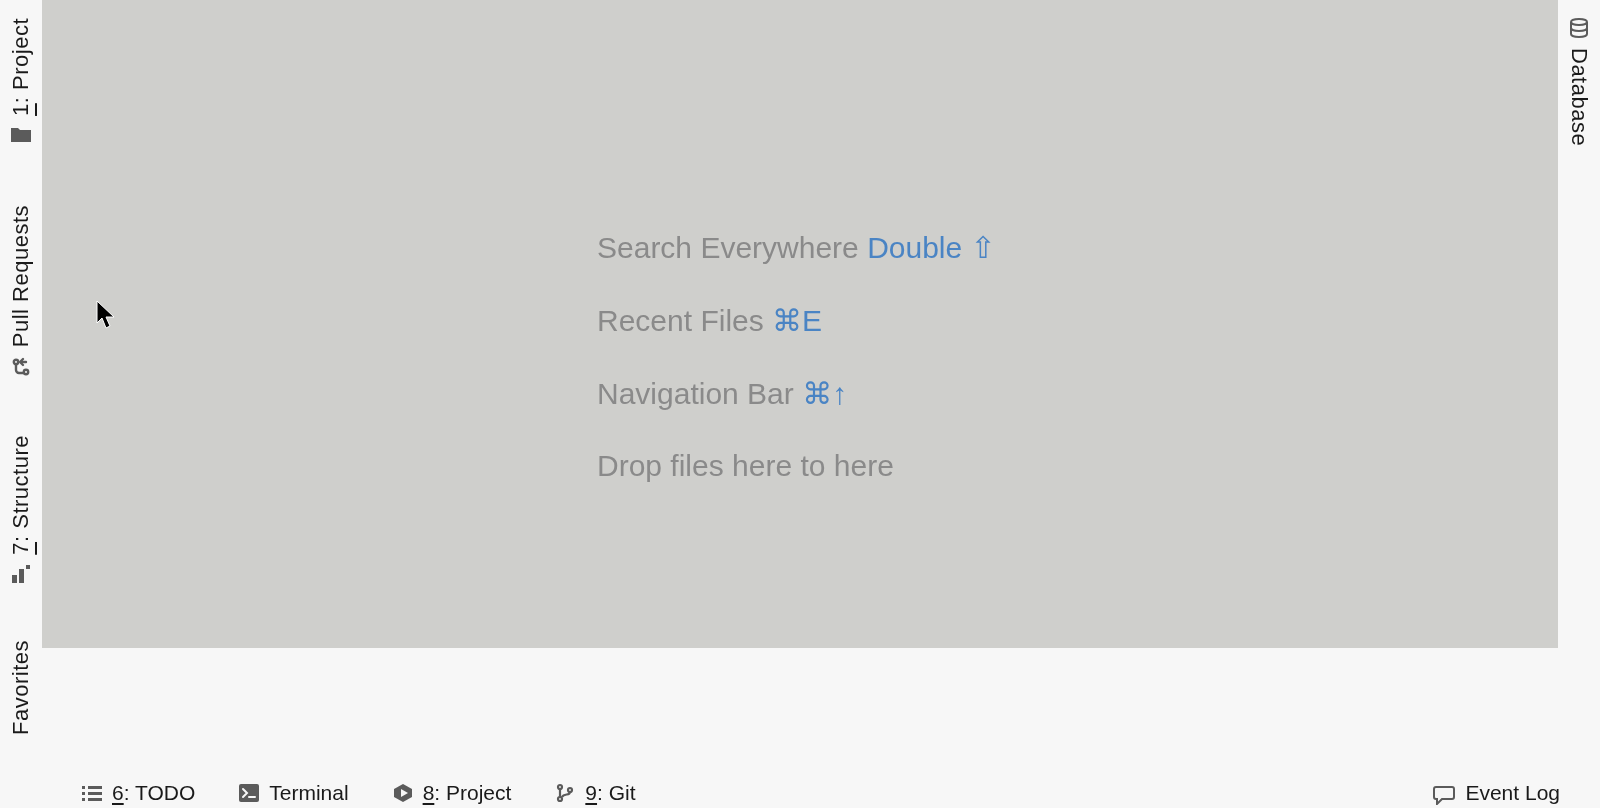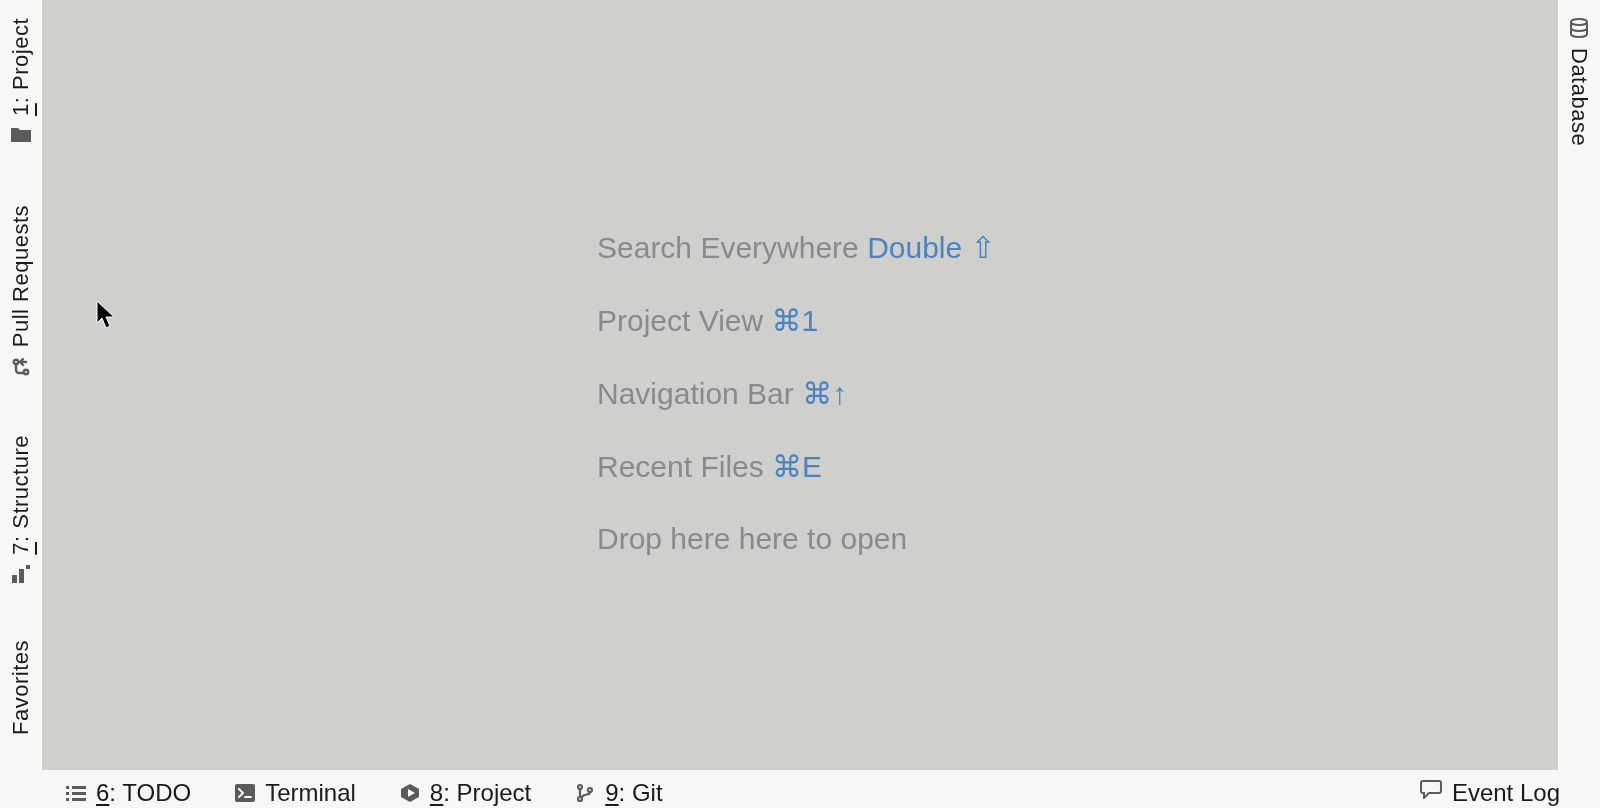--- a/index.html
+++ b/index.html
@@ -45,21 +45,21 @@
   
   .right-stripe .stripe-item { flex-direction: column; }
   .right-stripe .stripe-item .icon { margin-top: 0; margin-bottom: 10px; }
 
   .underline-one { text-decoration: underline; text-underline-offset: 3px; }
 
   
   .editor-area {
     position: absolute;
     left: 42px; right: 42px; top: 0;
-    height: 770px;
+    height: 648px;
     background: #cfcfcc;
   }
 
   
   .hints {
     position: absolute;
     left: 0; right: 0;
     top: 230px;
     display: flex;
     flex-direction: column;
@@ -68,39 +68,39 @@
     padding-left: 555px;  
     font-size: 30px;
     color: #8a8a8a;
   }
   .hints .row { white-space: nowrap; }
   .hints .shortcut { color: #4a84c4; }
 
   
   .bottom-bar {
     position: absolute;
-    left: 0; right: 0; bottom: 0;
+    left: 16px; right: 0; bottom: 0;
     height: 30px;
     background: #f7f7f7;
     display: flex;
     align-items: center;
-    font-size: 24px;
+    font-size: 21px;
     color: #1a1a1a;
   }
   .bottom-bar .bitem {
     display: inline-flex;
     align-items: center;
     gap: 10px;
     margin-left: 44px;
     cursor: pointer;
   }
   .bottom-bar .bitem:first-child { margin-left: 66px; }
   .bottom-bar .num { text-decoration: underline; text-underline-offset: 3px; }
   .bottom-bar .spacer { flex: 1; }
-  .bottom-bar .event-log { margin-right: 40px; display:inline-flex; align-items:flex-start; gap:10px; cursor:pointer;}
+  .bottom-bar .event-log { margin-right: 40px; display:inline-flex; align-items:flex-end; gap:10px; cursor:pointer;}
 
   
   .fake-cursor {
     position: absolute;
     left: 96px; top: 300px;
     pointer-events: none;
   }
 
   svg { display: block; }
 </style>
@@ -108,36 +108,31 @@
 <body>
 
 <div class="editor-area">
   <div class="hints">
     <div class="row">
       <span>Search Everywhere</span>
       <span> </span>
       <span class="shortcut">Double ⇧</span>
     </div>
     <div class="row">
-      <span>Project View</span>
+      <span>Recent Files</span>
       <span> </span>
-      <span class="shortcut">⌘1</span>
+      <span class="shortcut">⌘E</span>
     </div>
     <div class="row">
       <span>Navigation Bar</span>
       <span> </span>
       <span class="shortcut">⌘↑</span>
     </div>
     <div class="row">
-      <span>Recent Files</span>
-      <span> </span>
-      <span class="shortcut">⌘E</span>
-    </div>
-    <div class="row">
-      <span>Drop here here to open</span>
+      <span>Drop files here to here</span>
     </div>
   </div>
 </div>
 
 <div class="left-stripe">
 
   <div class="stripe-item" style="top:18px; height:150px;">
     <span class="vtext">
       <span class="underline-one">1</span>: Project
     </span>

